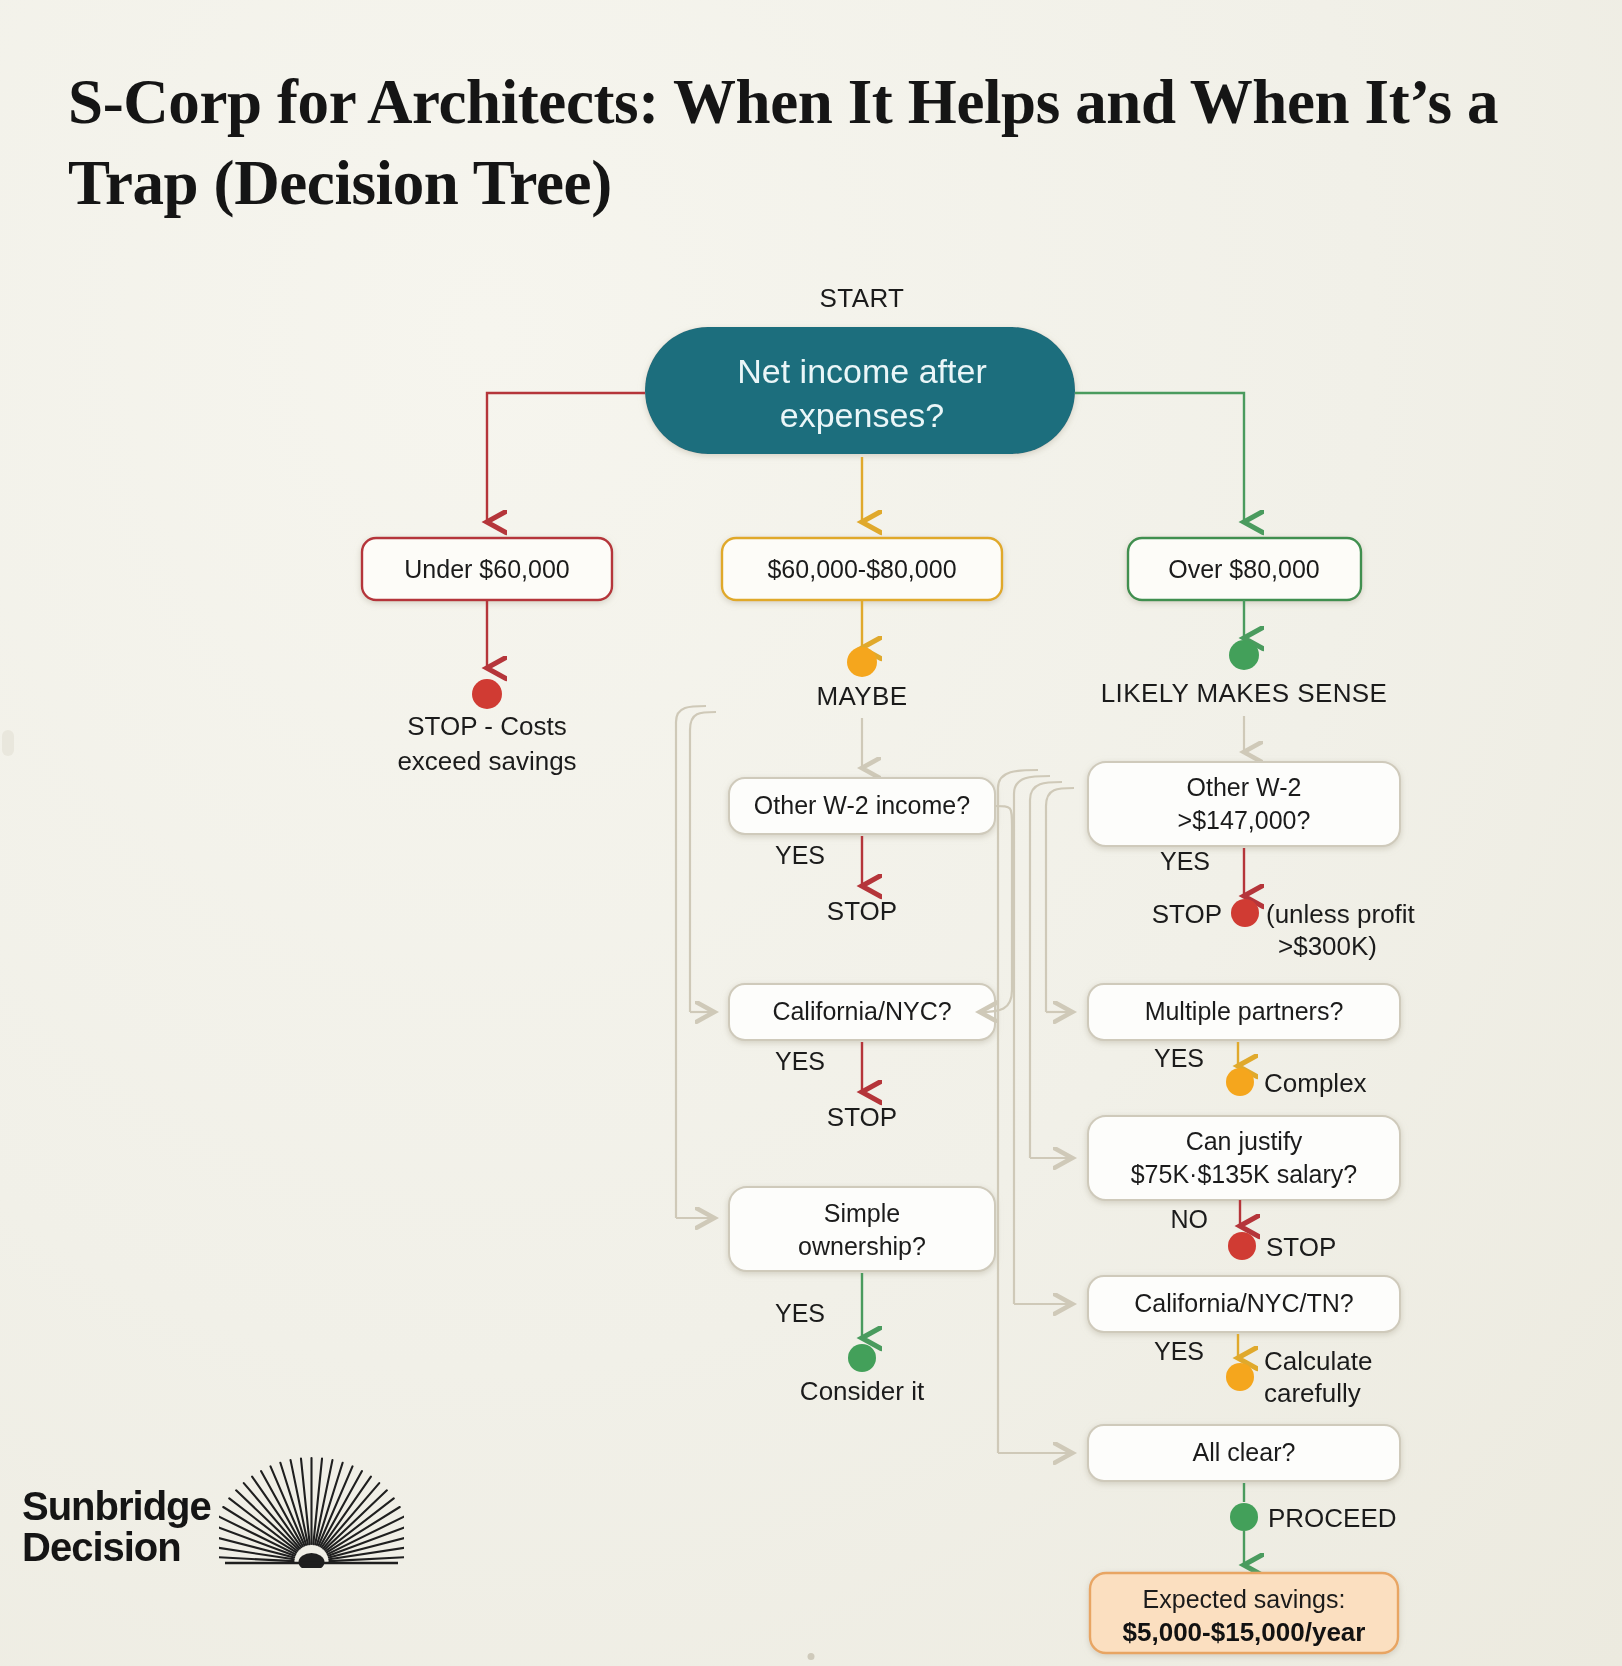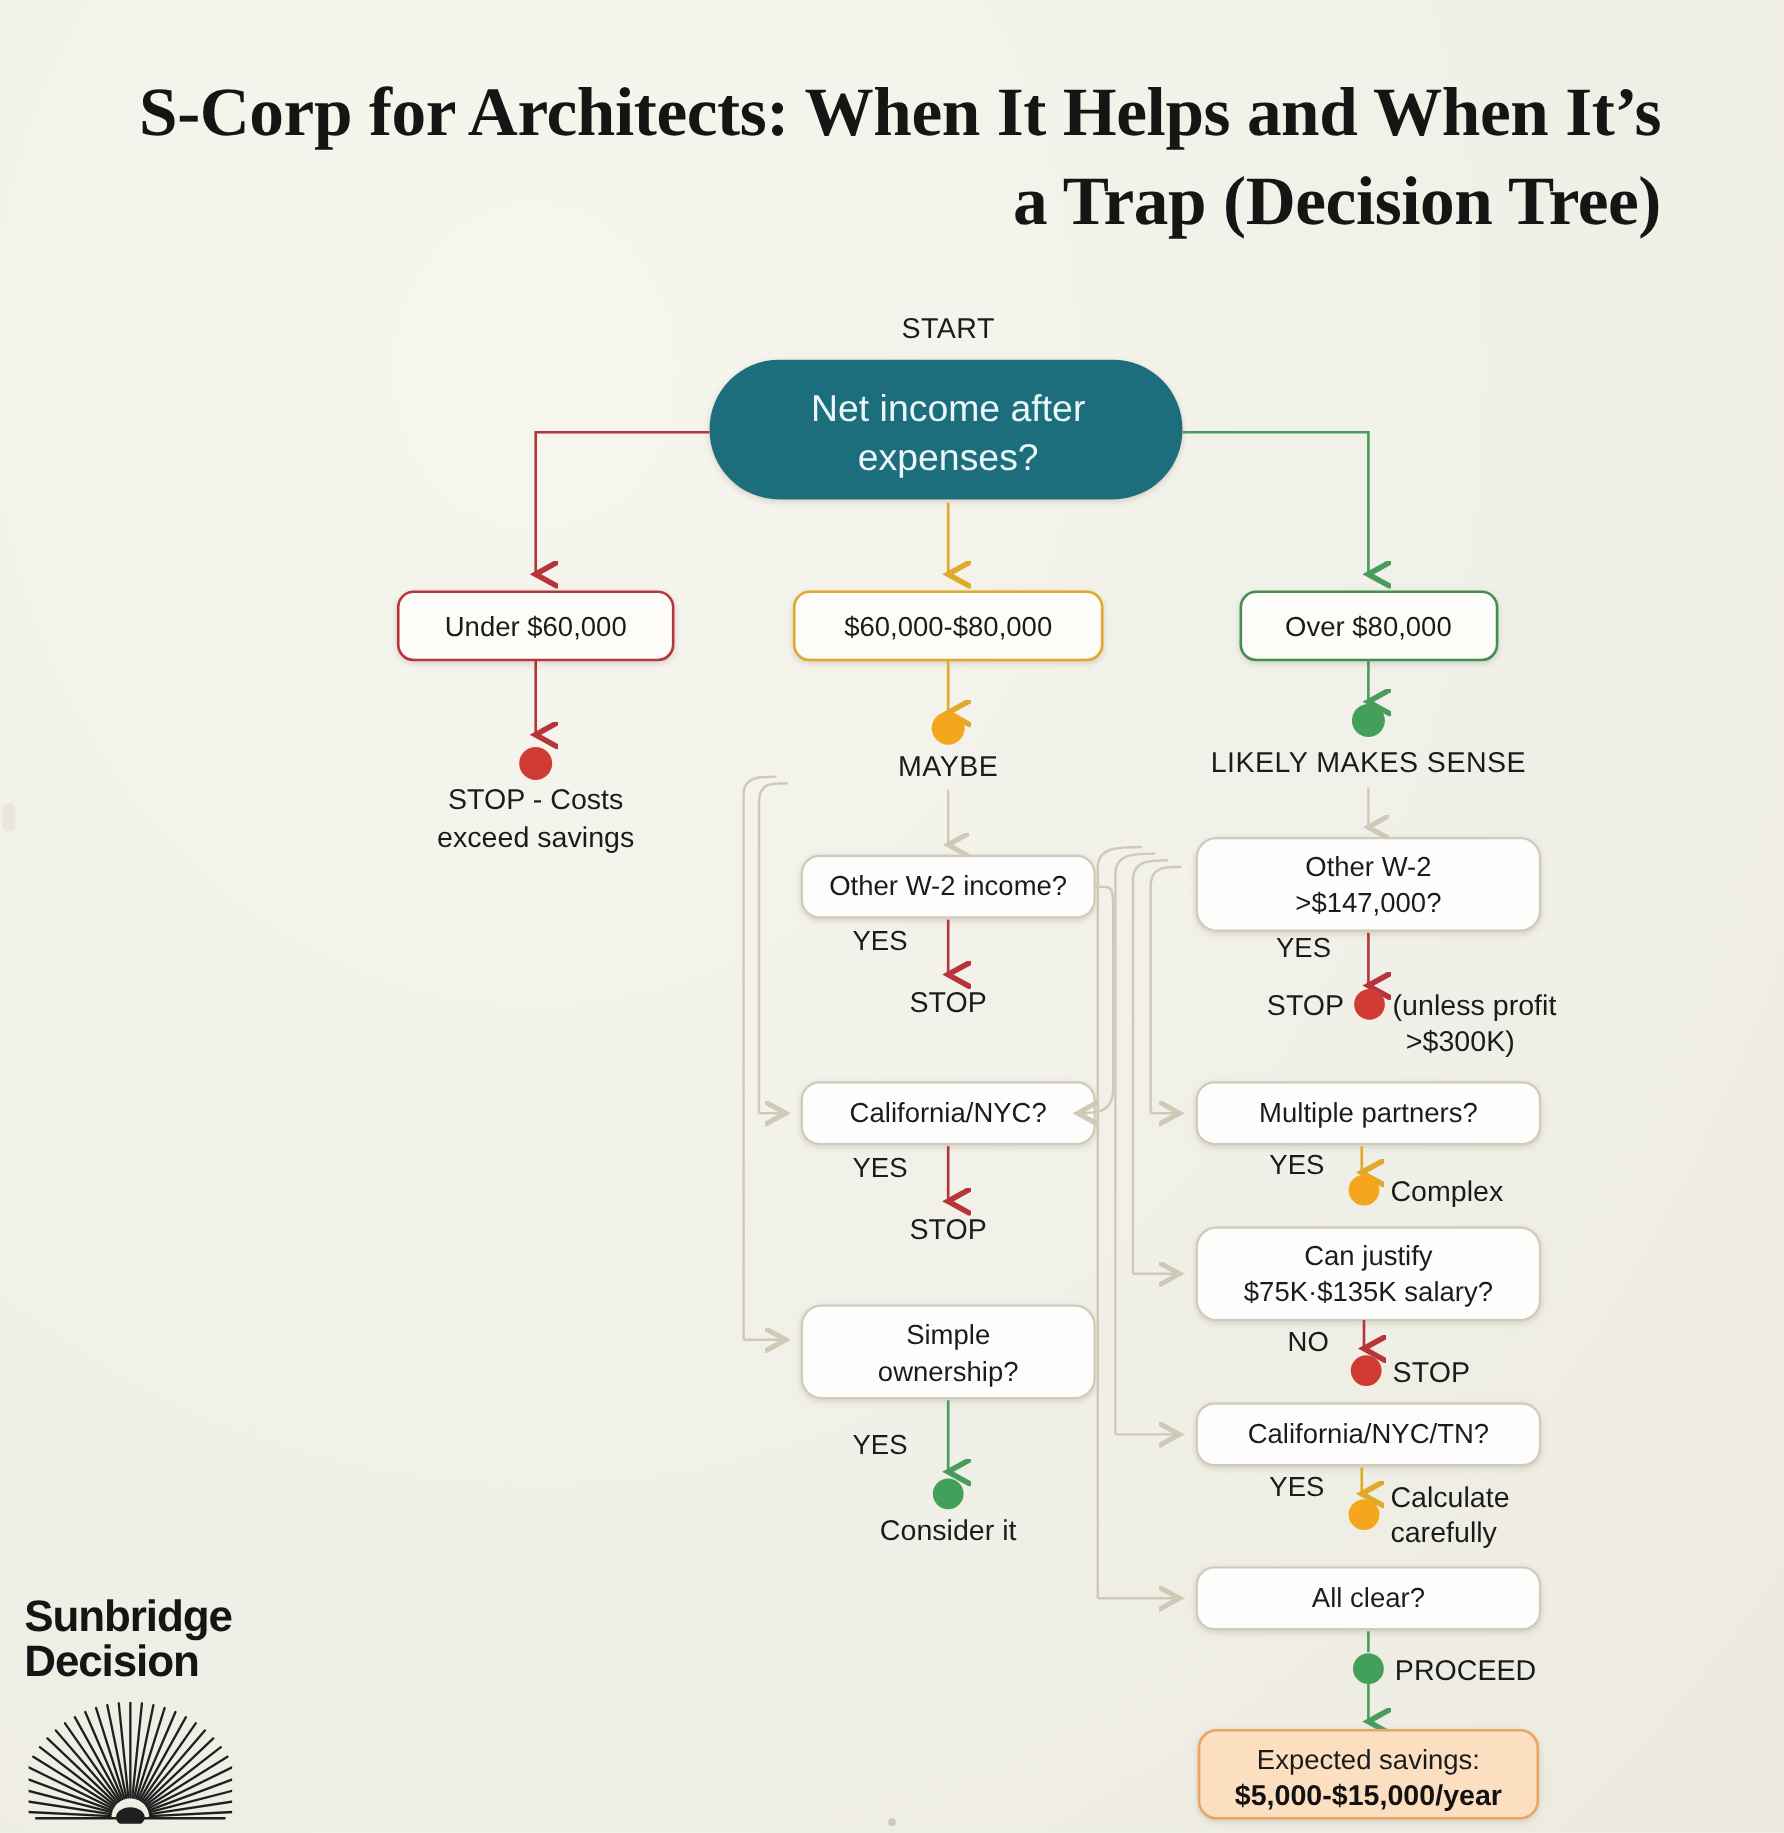--- a/index.html
+++ b/index.html
@@ -13,47 +13,47 @@
   
   .paper-bg{
     position:absolute;inset:0;
     background:
       radial-gradient(ellipse at 30% 20%, #f6f5ee 0%, #f1f0e8 55%, #eceadf 100%);
     pointer-events:none;
   }
   .title{
     position:absolute;
     left:0;right:0;top:62px;
-    text-align:right;
+    text-align:left;
     font-family:"Liberation Serif", serif;
     font-weight:700;
     font-size:63px;
     line-height:1.28;
     color:#151515;
     letter-spacing:-0.4px;
-    padding:0 112px;
+    padding:0 68px;
     box-sizing:border-box;
   }
   svg.tree{position:absolute;left:0;top:0;width:1622px;height:1666px;}
 
   
   .t-node{font-family:"Liberation Sans",sans-serif;font-size:25px;fill:#1b1b1b;}
   .t-start{font-family:"Liberation Sans",sans-serif;font-size:34px;fill:#eaf6f8;}
   .t-cap{font-family:"Liberation Sans",sans-serif;font-size:26px;fill:#1b1b1b;letter-spacing:0.4px;}
   .t-edge{font-family:"Liberation Sans",sans-serif;font-size:25px;fill:#1b1b1b;}
   .t-term{font-family:"Liberation Sans",sans-serif;font-size:26px;fill:#1b1b1b;}
   .t-sav{font-family:"Liberation Sans",sans-serif;font-size:25px;fill:#1b1b1b;}
   .t-sav-b{font-family:"Liberation Sans",sans-serif;font-size:26px;font-weight:700;fill:#121212;}
 
   .box-white{fill:#fdfdfb;stroke:#cfcabb;stroke-width:2;}
   .conn{fill:none;stroke:#cfc9b8;stroke-width:2.2;}
 
   .logo{
     position:absolute;left:22px;top:1450px;
-    display:flex;align-items:flex-end;gap:8px;flex-direction:column;
+    display:flex;align-items:flex-end;gap:8px;
   }
   .logo-text{
     font-family:"Liberation Sans",sans-serif;
     font-weight:700;font-size:40px;line-height:1.02;
     color:#151515;letter-spacing:-1px;
   }
   .logo-mark{width:185px;height:118px;}
   .dot-bottom{
     position:absolute;left:50%;bottom:6px;width:7px;height:7px;border-radius:50%;
     background:#cfcabb;transform:translateX(-50%);

